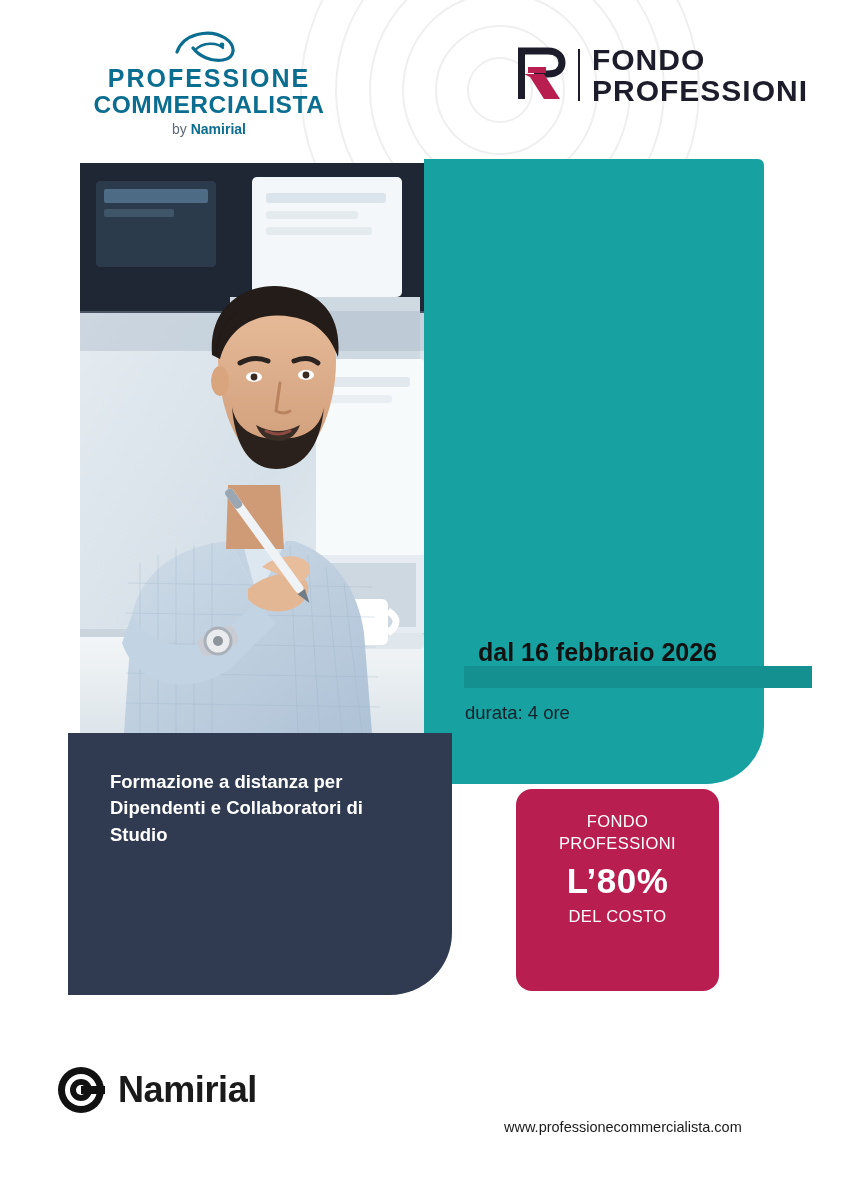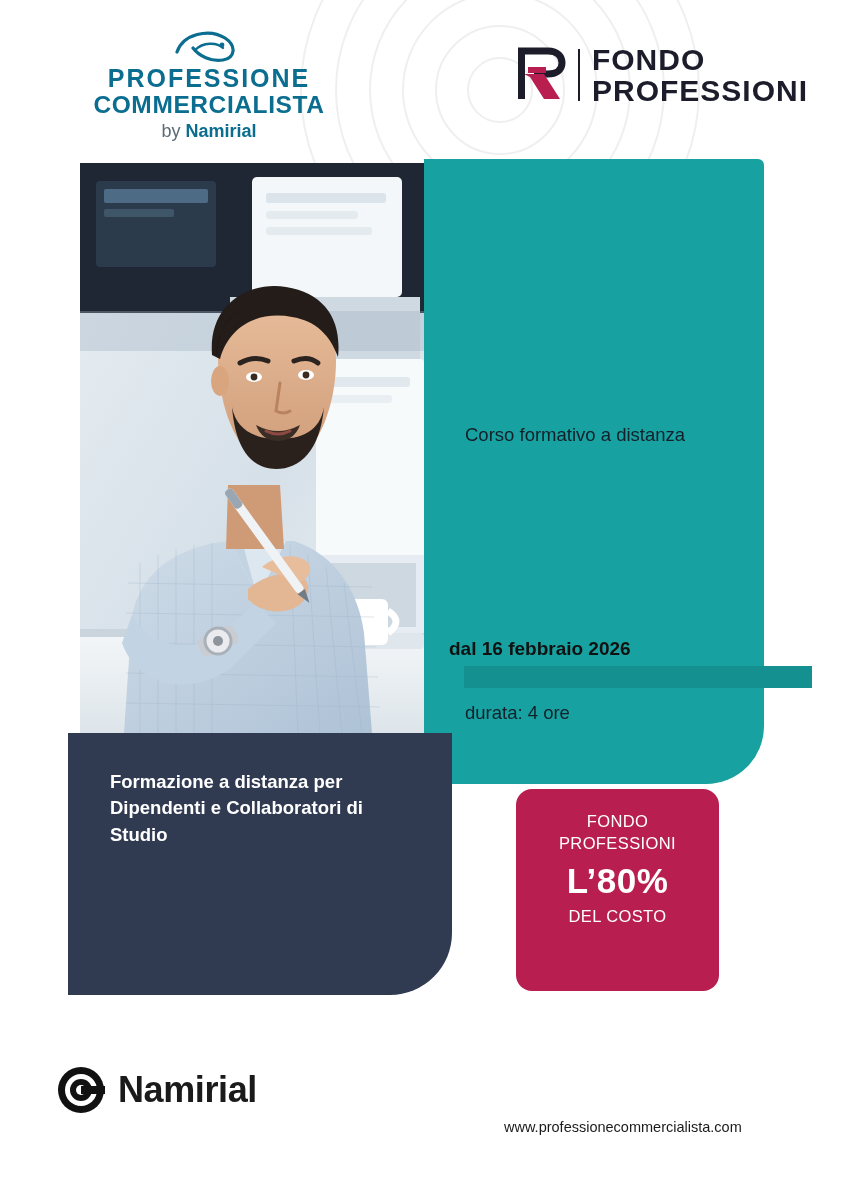--- a/index.html
+++ b/index.html
@@ -64,21 +64,21 @@
     line-height: 1.02;
   }
   .logo-pc .l2 {
     font-size: 24.5px;
     font-weight: bold;
     letter-spacing: 0.6px;
     color: #0b6d8f;
     line-height: 1.05;
   }
   .logo-pc .l3 {
-    font-size: 18px;
+    font-size: 14px;
     color: #5d6b75;
     margin-top: 4px;
   }
   .logo-pc .l3 b { color: #0b6d8f; }
 
   .logo-fp {
     position: absolute;
     top: 44px;
     right: 40px;
     display: flex;
@@ -133,23 +133,23 @@
   .course-sub {
     position: absolute;
     left: 465px;
     top: 424px;
     width: 300px;
     font-size: 18.5px;
     color: #14202a;
   }
   .course-date {
     position: absolute;
-    left: 449px;
+    left: 478px;
     top: 638px;
-    font-size: 19px;
+    font-size: 25px;
     font-weight: bold;
     color: #111111;
   }
   .course-duration {
     position: absolute;
     left: 465px;
     top: 702px;
     font-size: 18.5px;
     color: #14202a;
   }
@@ -272,21 +272,20 @@
     <div class="divider"></div>
     <div class="txt">
       <div>FONDO</div>
       <div>PROFESSIONI</div>
     </div>
   </div>
 
   <div class="teal-panel"></div>
   <div class="teal-accent"></div>
 
-  <div class="course-sub">Corso formativo a distanza</div>
   <div class="course-date">dal 16 febbraio 2026</div>
   <div class="course-duration">durata: 4 ore</div>
 
   <div class="photo">
     <svg width="344" height="570" viewBox="0 0 344 570">
       <defs>
         <linearGradient id="bgGrad" x1="0" y1="0" x2="1" y2="1">
           <stop offset="0%" stop-color="#e9eff4"></stop>
           <stop offset="55%" stop-color="#d6e0e8"></stop>
           <stop offset="100%" stop-color="#eef3f6"></stop>

